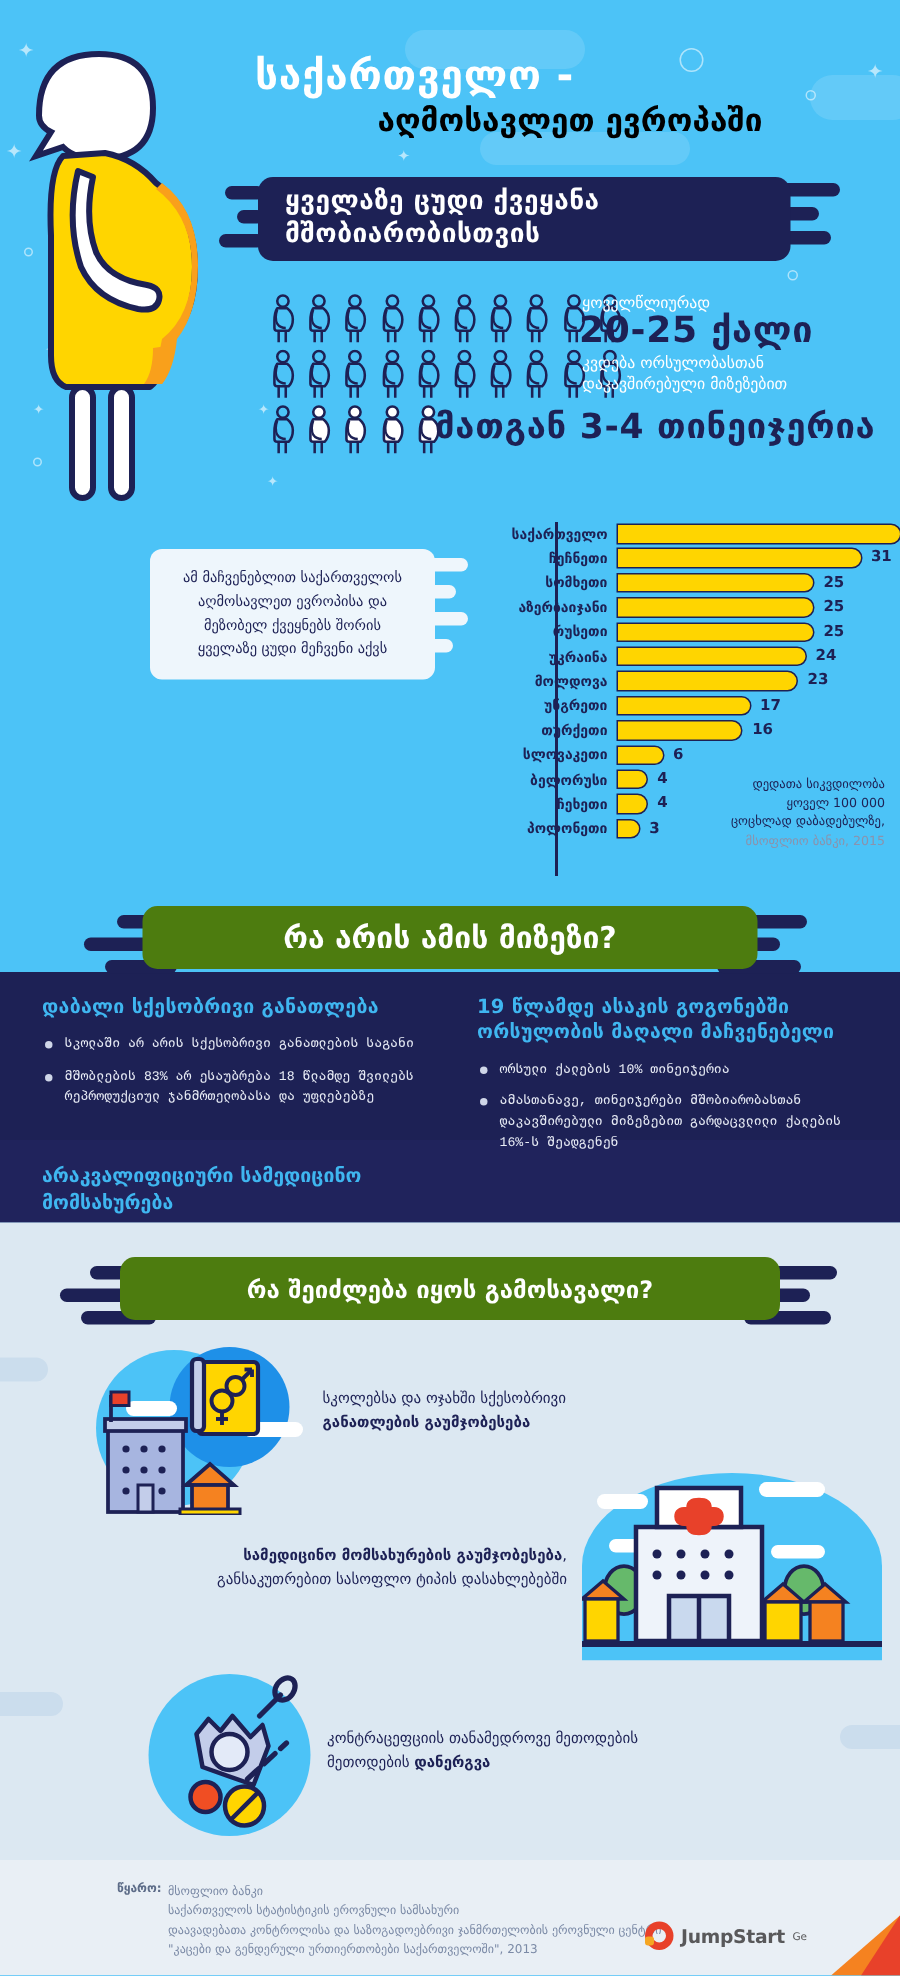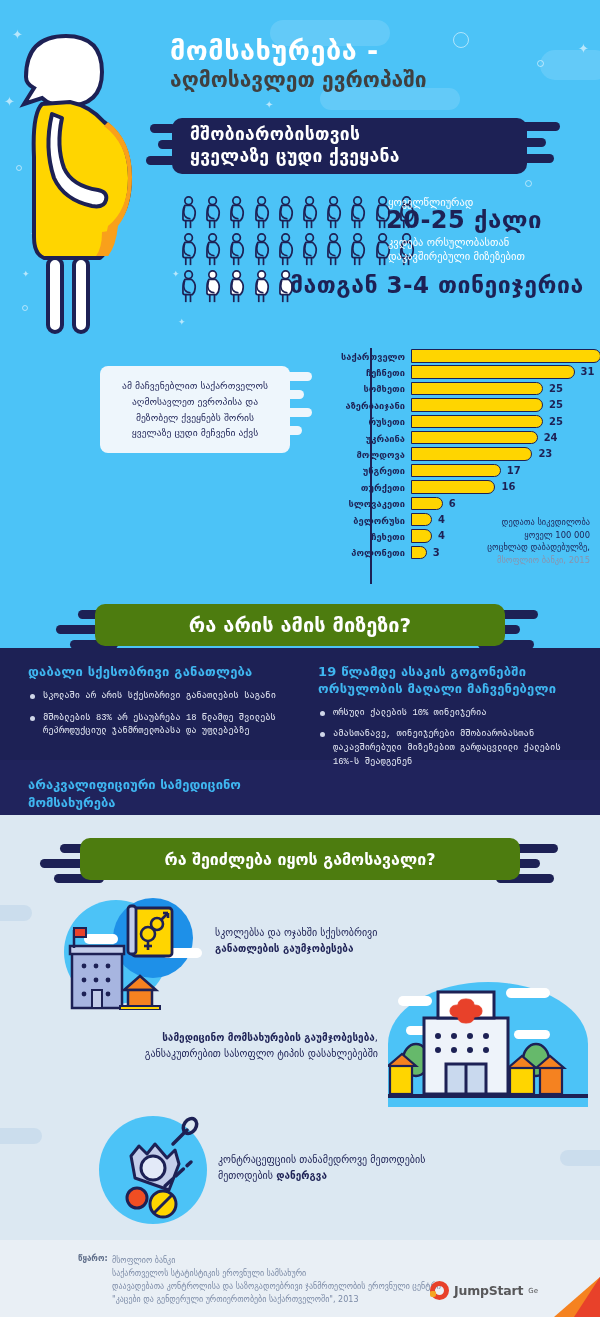--- a/index.html
+++ b/index.html
@@ -23,21 +23,21 @@
   .blob { position:absolute; border-radius:40px; background:rgba(255,255,255,0.13); }
   .ring { position:absolute; border-radius:50%; border:1.5px solid rgba(255,255,255,0.55); }
   .plus { position:absolute; color:rgba(255,255,255,0.6); font-size:13px; line-height:1; }
 
   
   .hdr { position:absolute; left:170px; top:36px; width:420px; }
   .hdr-l1 {
     font-family:"DejaVu Sans","Liberation Sans",sans-serif;
     font-size:27px; font-weight:bold; color:#ffffff; letter-spacing:.5px; line-height:1.12;
   }
-  .hdr-l2 { font-size:21px; font-weight:bold; color:#404040; line-height:1.2; margin-top:2px; }
+  .hdr-l2 { font-size:21px; font-weight:bold; color:#000000; line-height:1.2; margin-top:2px;text-align:center; }
 
   .ribbon {
     position:absolute; left:172px; top:118px; width:355px; height:56px;
     background:#1d2155; border-radius:10px;
     display:flex; flex-direction:column; justify-content:center; padding-left:18px;
   }
   .ribbon span { color:#fff; font-size:17.5px; font-weight:bold; line-height:1.25; letter-spacing:.3px; }
   .rb-tail { position:absolute; background:#1d2155; border-radius:6px; }
 
   
@@ -144,34 +144,34 @@
     <path d="M88 234 L100 234 Q106 226 108 208 L94 210 Q94 226 88 234Z" fill="#f9a01b"></path>
 
     <path d="M44 92 Q36 126 46 156 Q56 178 84 184 Q96 186 98 178 Q100 170 90 168
              Q64 164 56 146 Q48 124 54 96Z" fill="#ffffff" stroke="#1d2155" stroke-width="4" stroke-linejoin="round"></path>
 
     <rect x="40" y="236" width="14" height="74" rx="7" fill="#ffffff" stroke="#1d2155" stroke-width="4"></rect>
     <rect x="66" y="236" width="14" height="74" rx="7" fill="#ffffff" stroke="#1d2155" stroke-width="4"></rect>
   </svg>
 
   <div class="hdr">
-    <div class="hdr-l1">მომსახურება -</div>
+    <div class="hdr-l1">საქართველო -</div>
     <div class="hdr-l2">აღმოსავლეთ ევროპაში</div>
   </div>
 
   <div class="rb-tail" style="left:150px;top:124px;width:26px;height:9px;"></div>
   <div class="rb-tail" style="left:158px;top:140px;width:18px;height:9px;"></div>
   <div class="rb-tail" style="left:146px;top:156px;width:30px;height:9px;"></div>
   <div class="rb-tail" style="left:520px;top:122px;width:40px;height:9px;"></div>
   <div class="rb-tail" style="left:520px;top:138px;width:26px;height:9px;"></div>
   <div class="rb-tail" style="left:520px;top:154px;width:34px;height:9px;"></div>
 
   <div class="ribbon">
+    <span>ყველაზე ცუდი  ქვეყანა</span>
     <span>მშობიარობისთვის</span>
-    <span>ყველაზე ცუდი  ქვეყანა</span>
   </div>
 
   <div class="people-wrap">
     <div class="prow" id="row1">
         <svg class="pico" viewBox="0 0 22 36">
           <circle cx="9" cy="5" r="4" fill="none" stroke="#1d2155" stroke-width="1.8"></circle>
           <path d="M5 10 Q3 13 3 19 L3 24 Q3 26 5 26 L13 26 Q16 23 16 18 Q16 13 12 10 Z" fill="none" stroke="#1d2155" stroke-width="1.8" stroke-linejoin="round"></path>
           <path d="M5 11 Q3 17 5 21 Q7 24 11 24" fill="none" stroke="#1d2155" stroke-width="1.6"></path>
           <line x1="6" y1="26" x2="6" y2="34" stroke="#1d2155" stroke-width="1.8"></line>
           <line x1="11" y1="26" x2="11" y2="34" stroke="#1d2155" stroke-width="1.8"></line>

